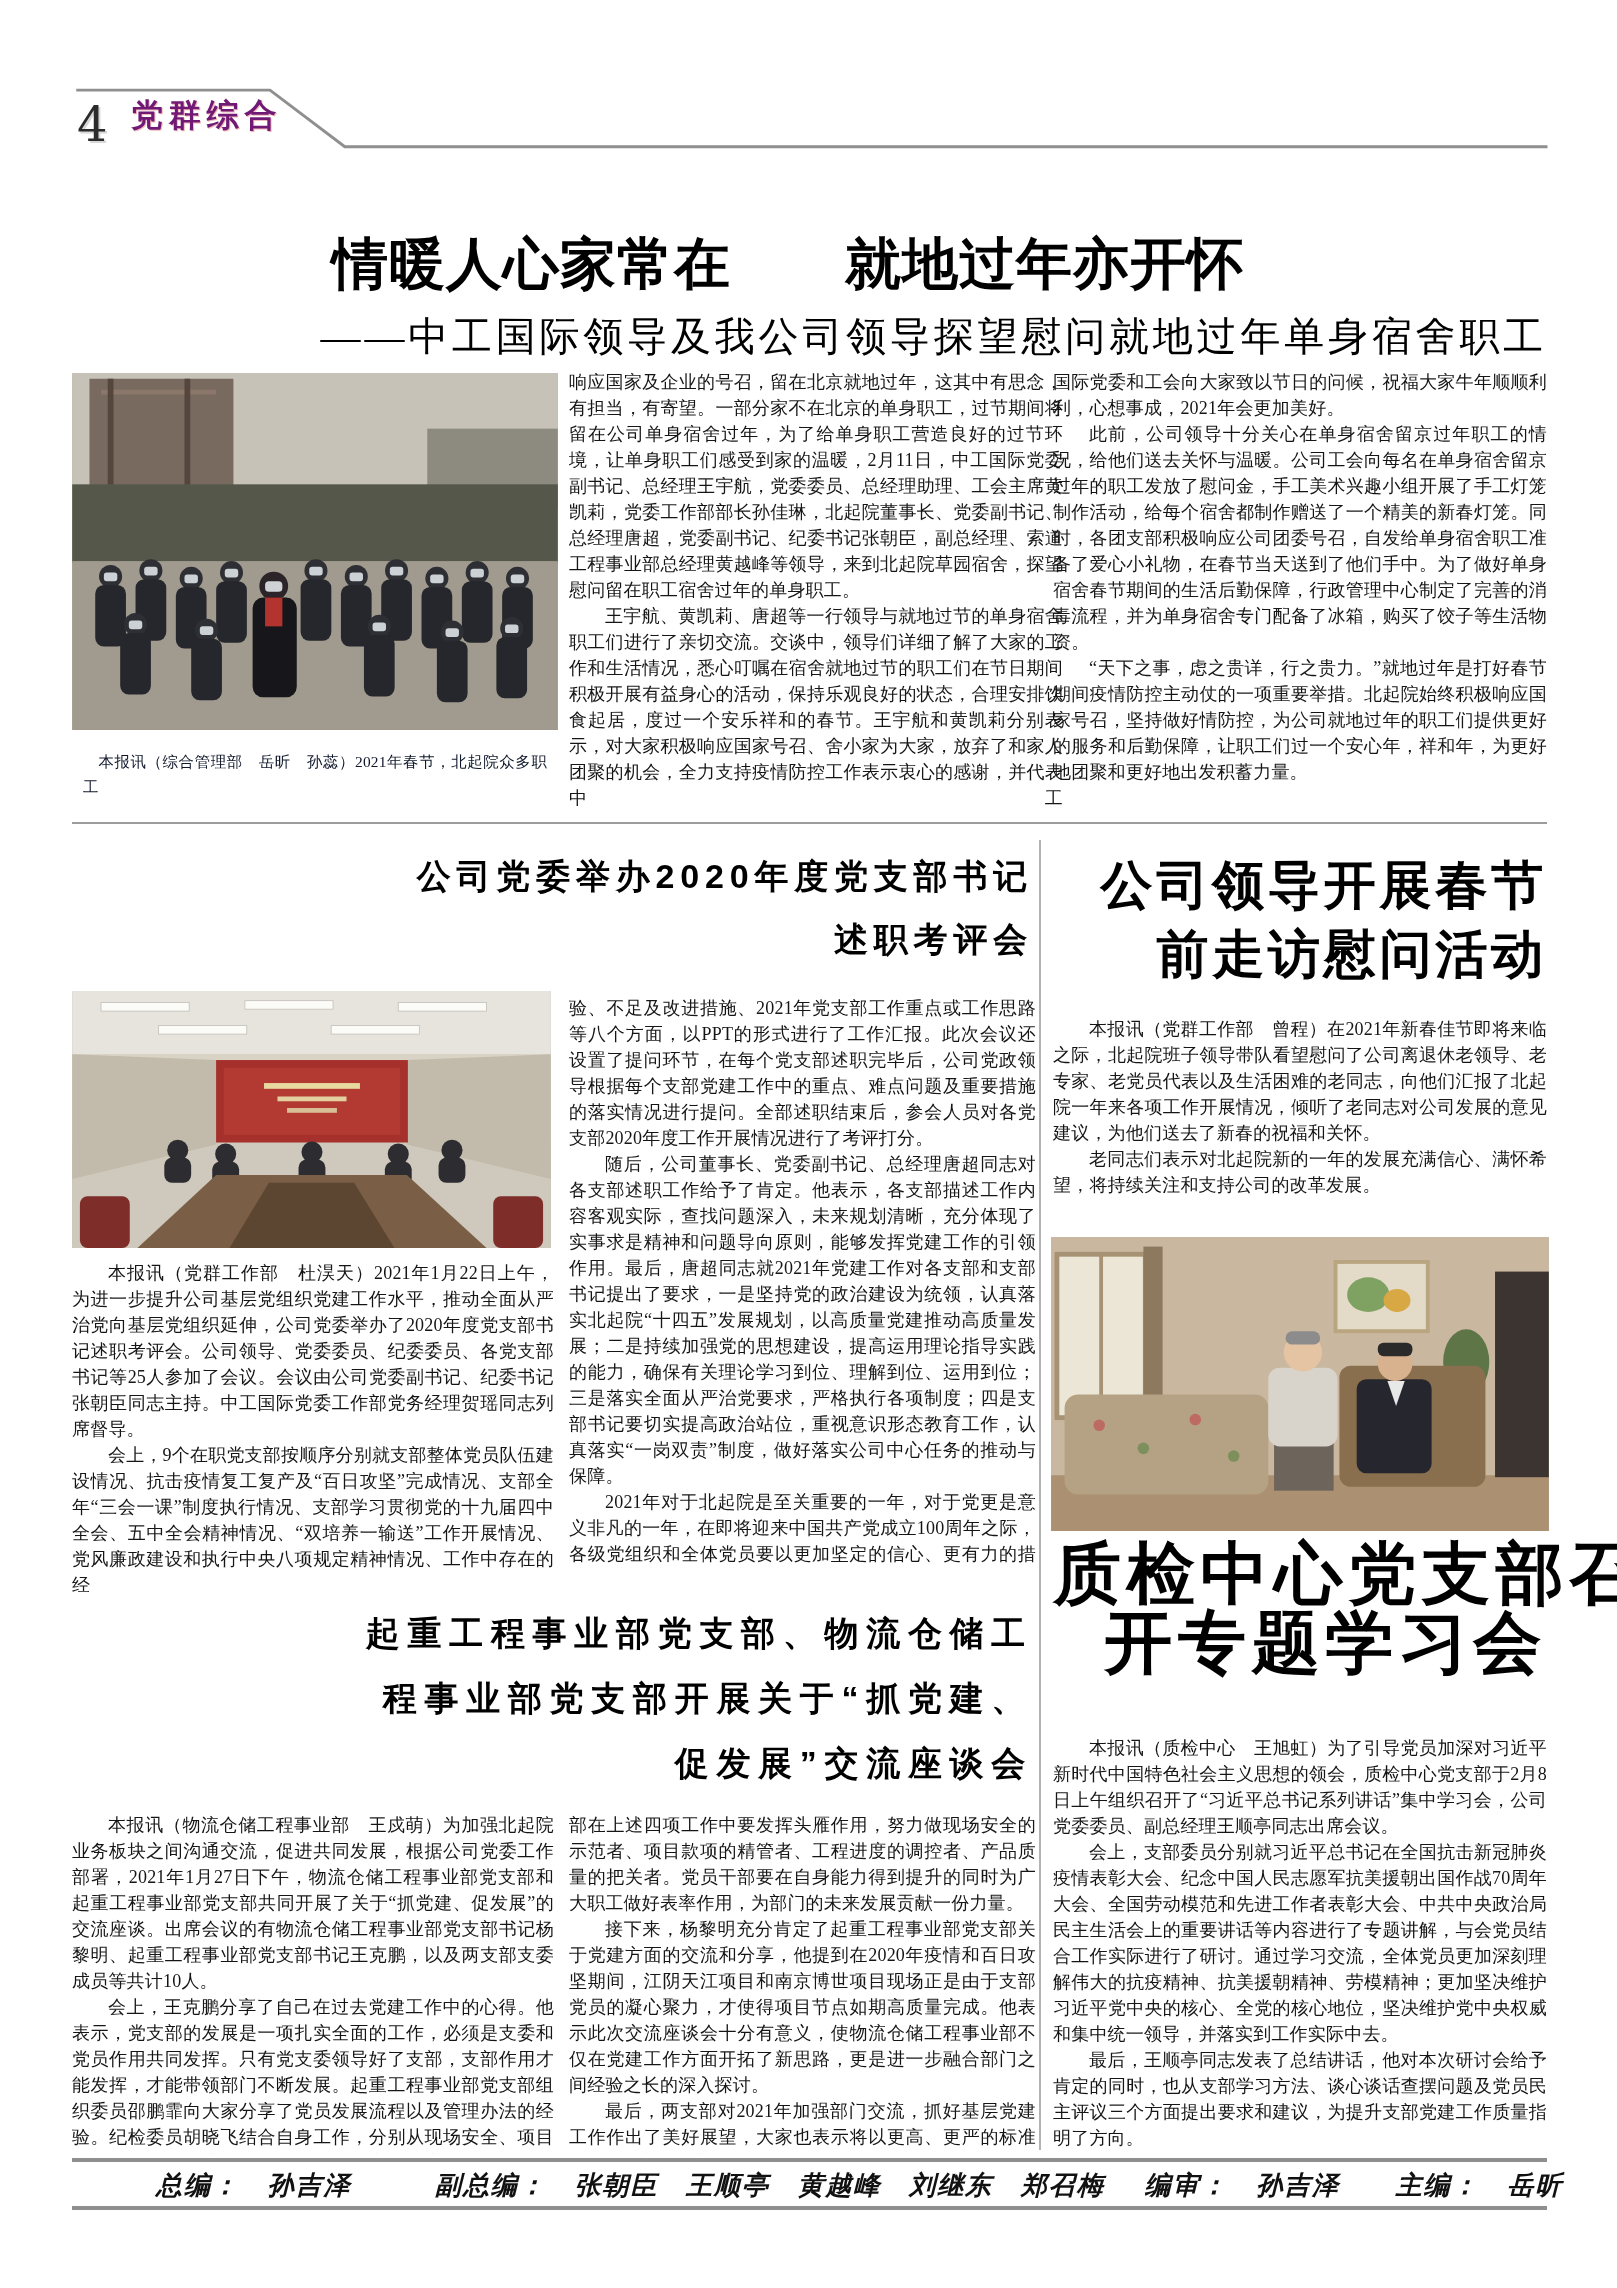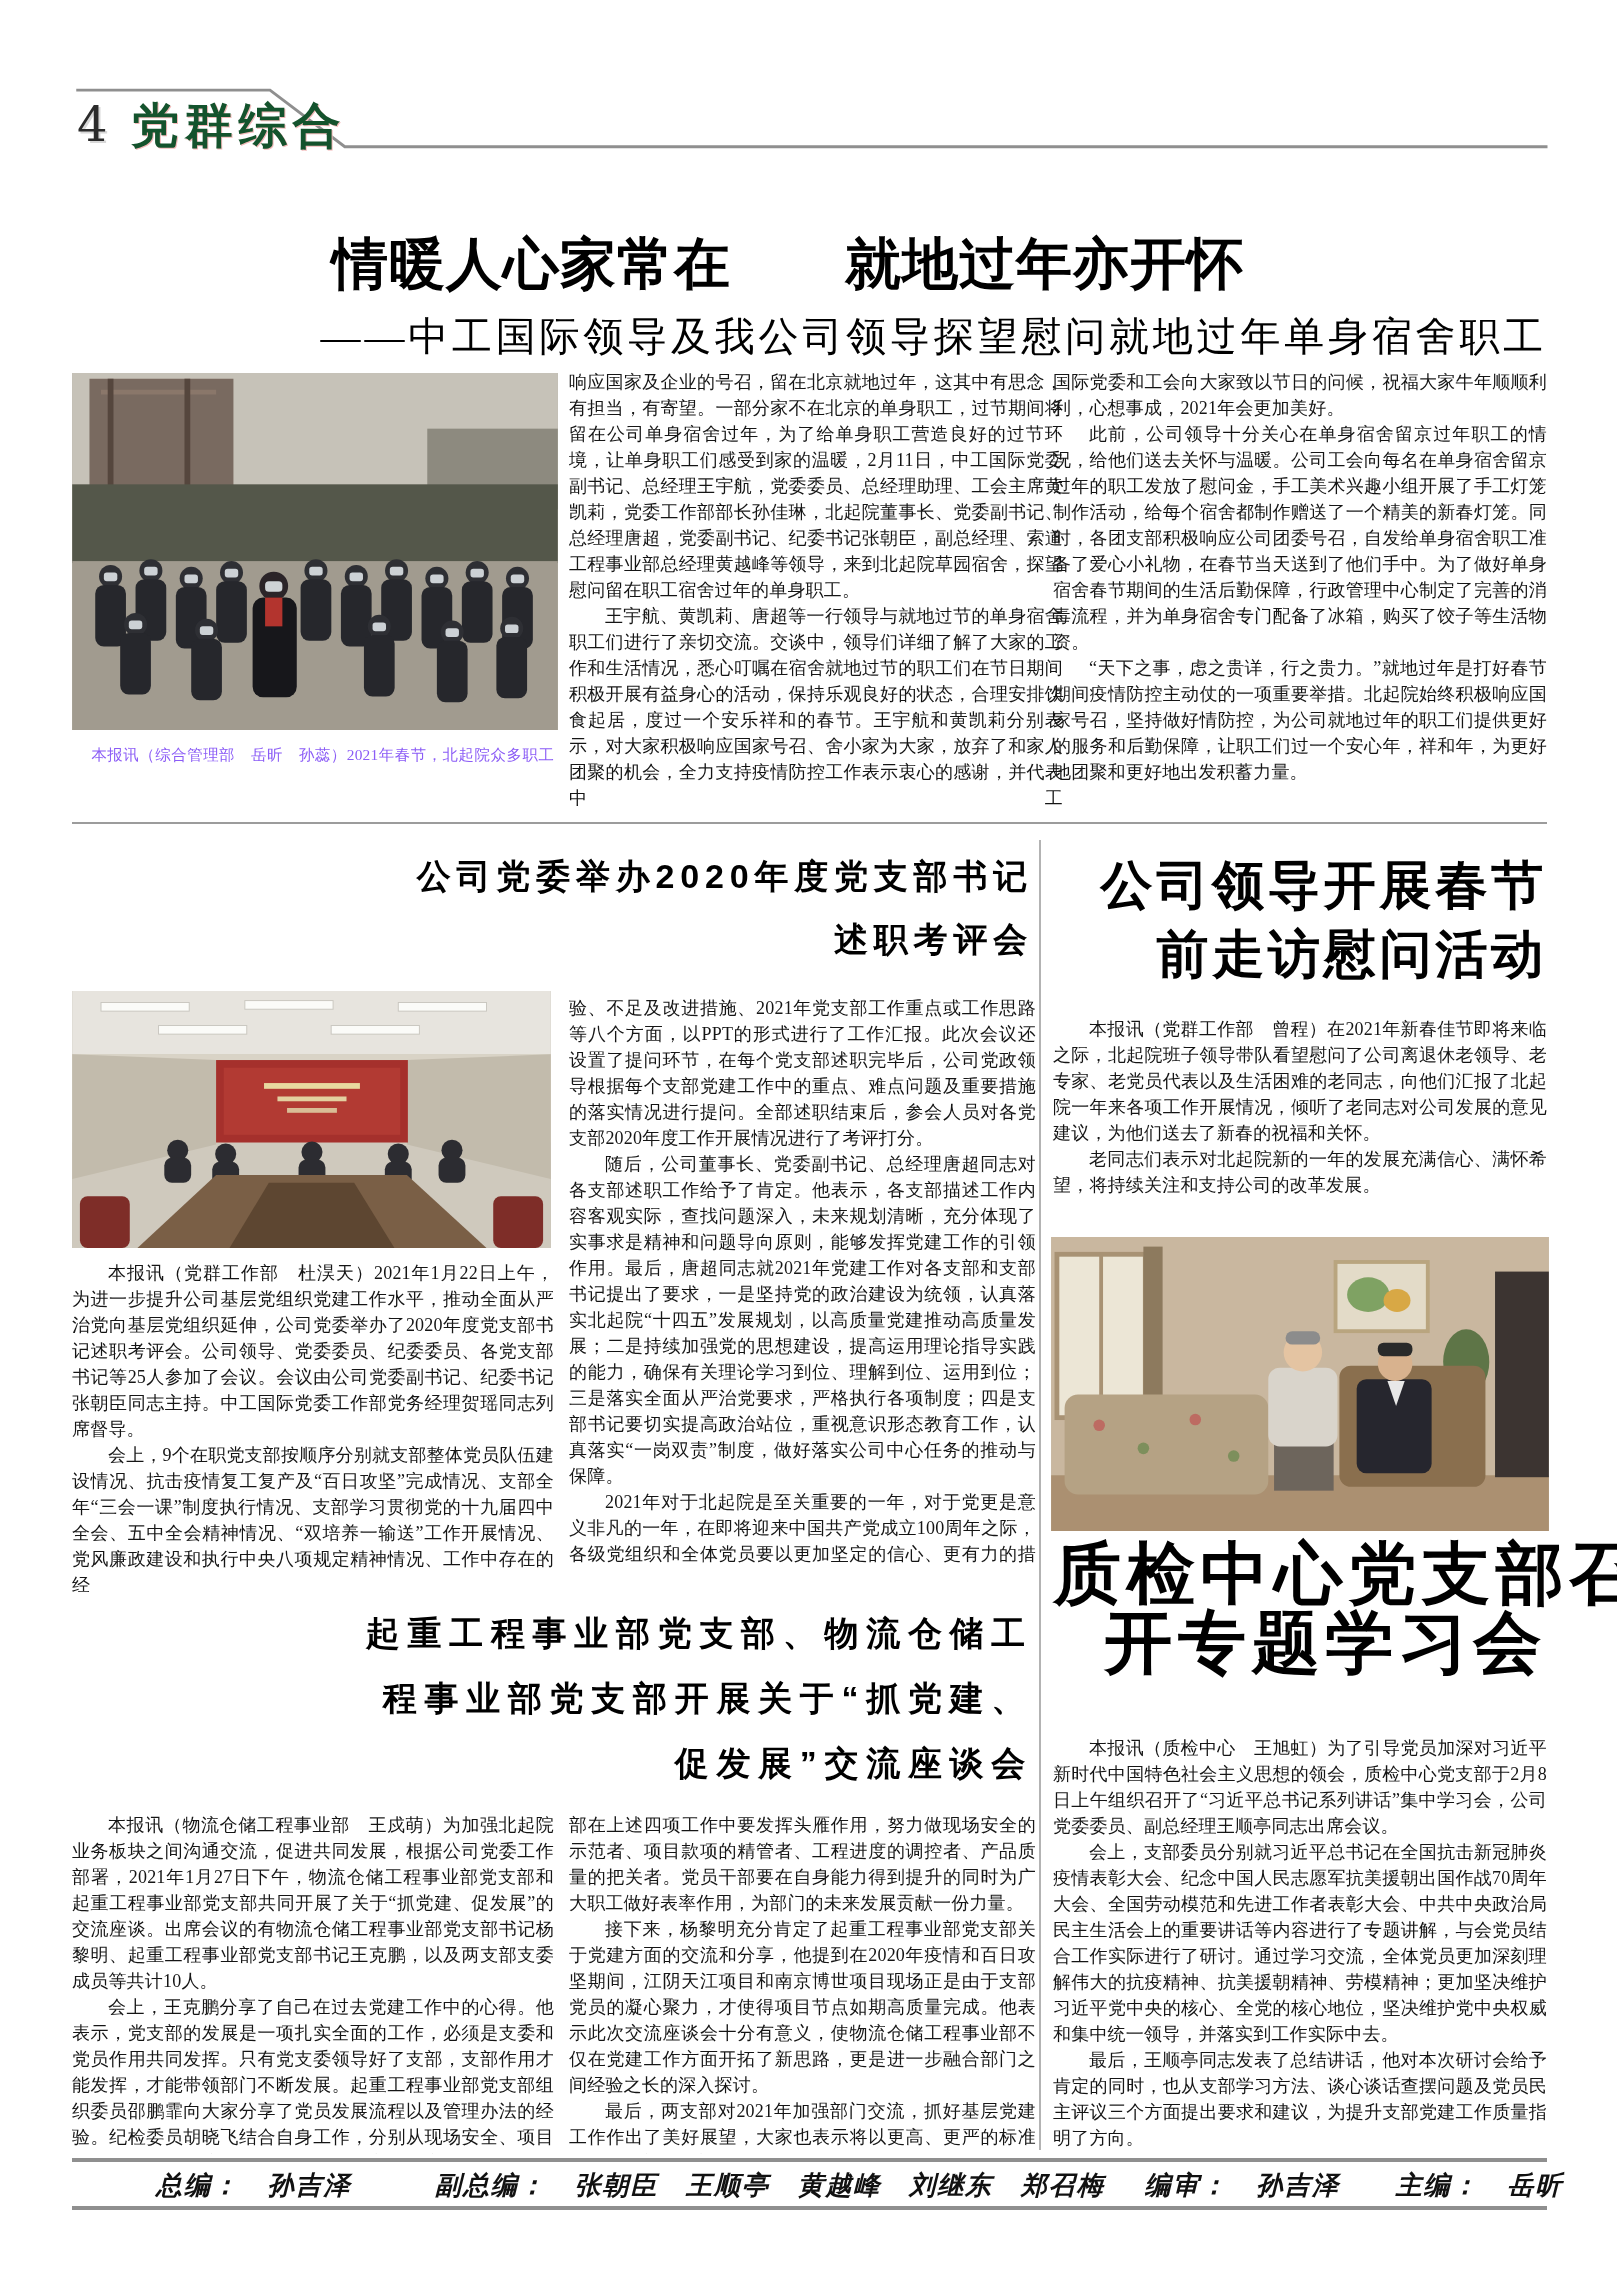--- a/index.html
+++ b/index.html
@@ -3,33 +3,33 @@
 <meta charset="utf-8">
 <style>
   html,body{margin:0;padding:0;}
   body{
     width:1618px;height:2288px;position:relative;background:#ffffff;
     font-family:"Liberation Serif",serif;color:#1a1a1a;overflow:hidden;
   }
   .abs{position:absolute;}
   
   .page-num{font-family:"DejaVu Serif",serif;font-size:48px;color:#2b2b2b;text-shadow:1.9px 1.9px 0 #d8d8d8;}
-  .section-name{font-family:"Liberation Sans",sans-serif;font-weight:bold;font-size:48px;color:#14532d;letter-spacing:5.8px;text-shadow:1px 1px 0 #f3b9b9;}
+  .section-name{font-family:"Liberation Sans",sans-serif;font-weight:bold;font-size:32px;color:#701a75;letter-spacing:5.8px;text-shadow:1px 1px 0 #f3b9b9;}
   
   .hl{font-family:"Liberation Sans",sans-serif;font-weight:bold;color:#000;text-align:right;white-space:nowrap;}
   .hl-main{font-size:56px;letter-spacing:1px;}
   .hl-sub{font-family:"Liberation Serif",serif;font-weight:normal;font-size:40px;letter-spacing:3.8px;}
   .hl-m{font-size:34px;line-height:63px;letter-spacing:5.8px;}
   .hl-r{font-size:52px;line-height:69px;letter-spacing:3.8px;}
   
   .coltext p{margin:0;font-size:18px;line-height:26px;text-align:justify;letter-spacing:0.2px;color:#151515;}
   .coltext p.ind{text-indent:2em;}
   .coltext p.cont{text-indent:0;}
   .coltext p.runover{text-align-last:justify;}
-  .lead p{font-size:15.4px;line-height:25px;text-indent:1em;text-align:justify;text-align-last:justify;margin:4px;color:#8b5cf6;}
+  .lead p{font-size:15.4px;line-height:25px;text-indent:1em;text-align:justify;text-align-last:justify;margin:11px;color:#0f172a;}
   
   .rule-h{background:#9c9c9c;}
   .rule-v{background:#b3b3b3;}
   .rule-f{background:#8f8f8f;}
   
   .footer-row{display:flex;justify-content:space-between;align-items:center;padding:0 44px;box-sizing:border-box;}
   .footer-text{font-style:italic;font-weight:bold;font-size:26px;letter-spacing:1.9px;color:#111;white-space:nowrap;margin-left:40px;}
   .photo{overflow:hidden;background:#c9c4ba;}
   .photo svg{display:block;}
 </style>

